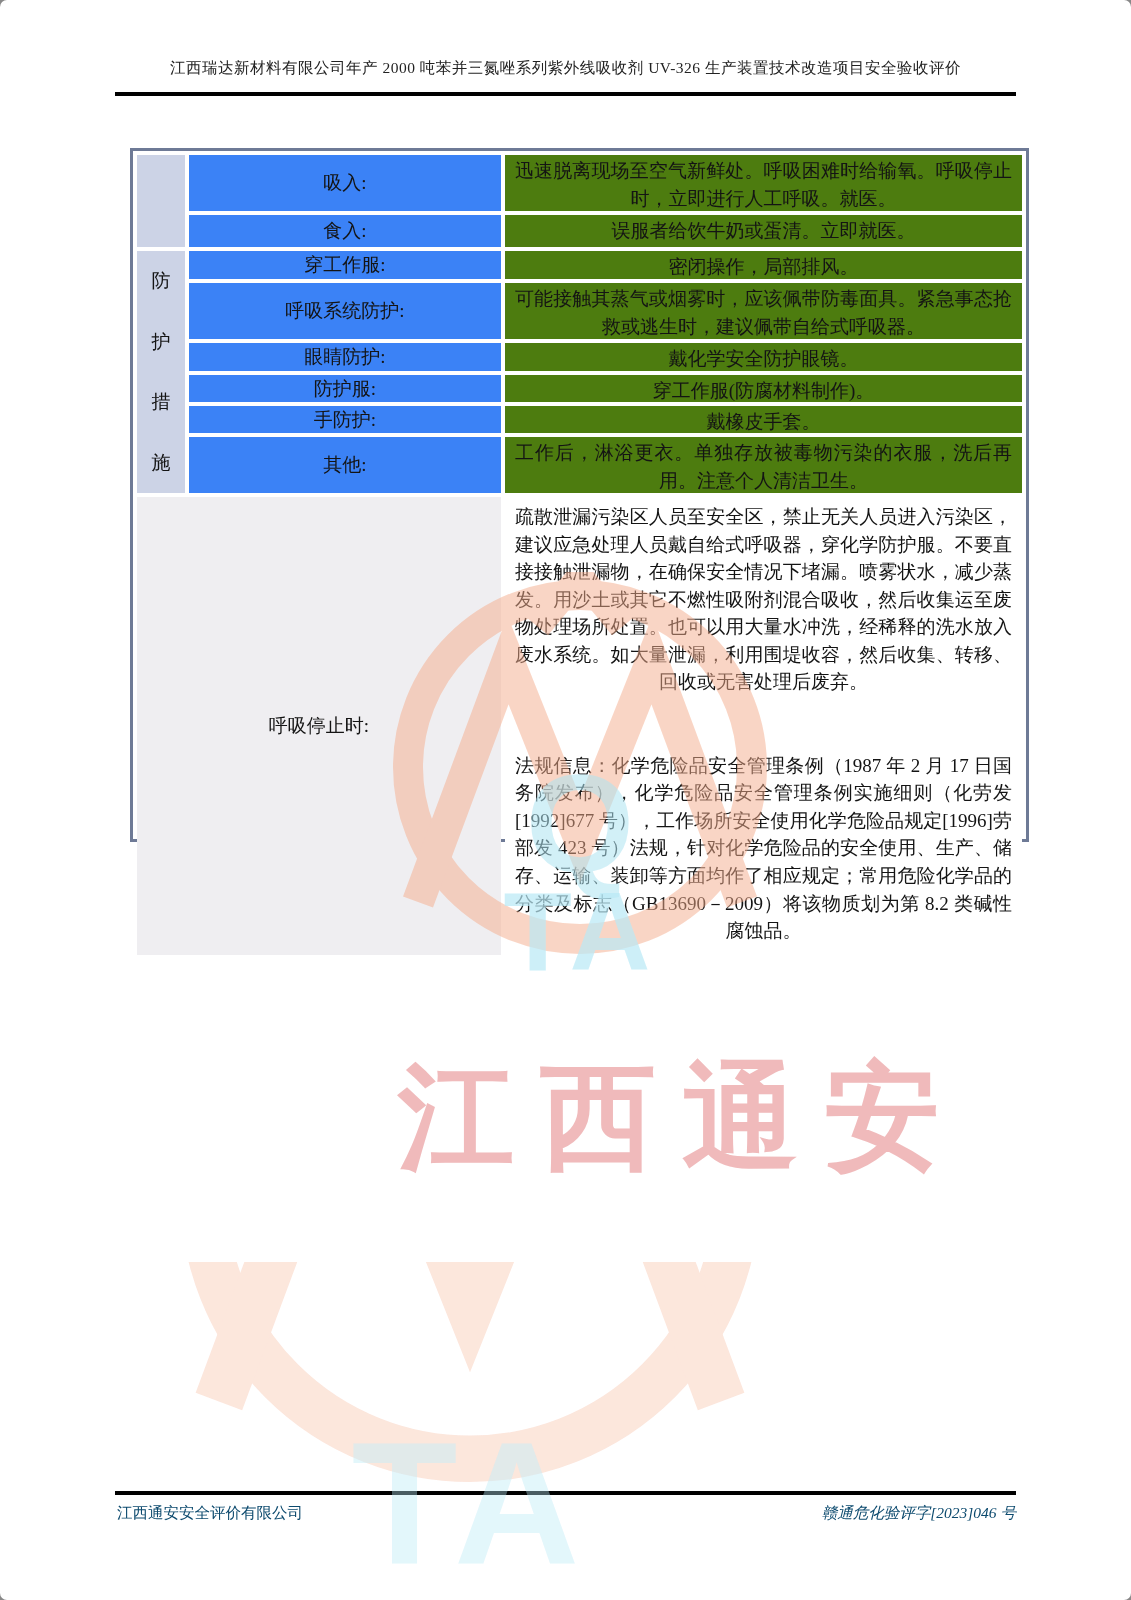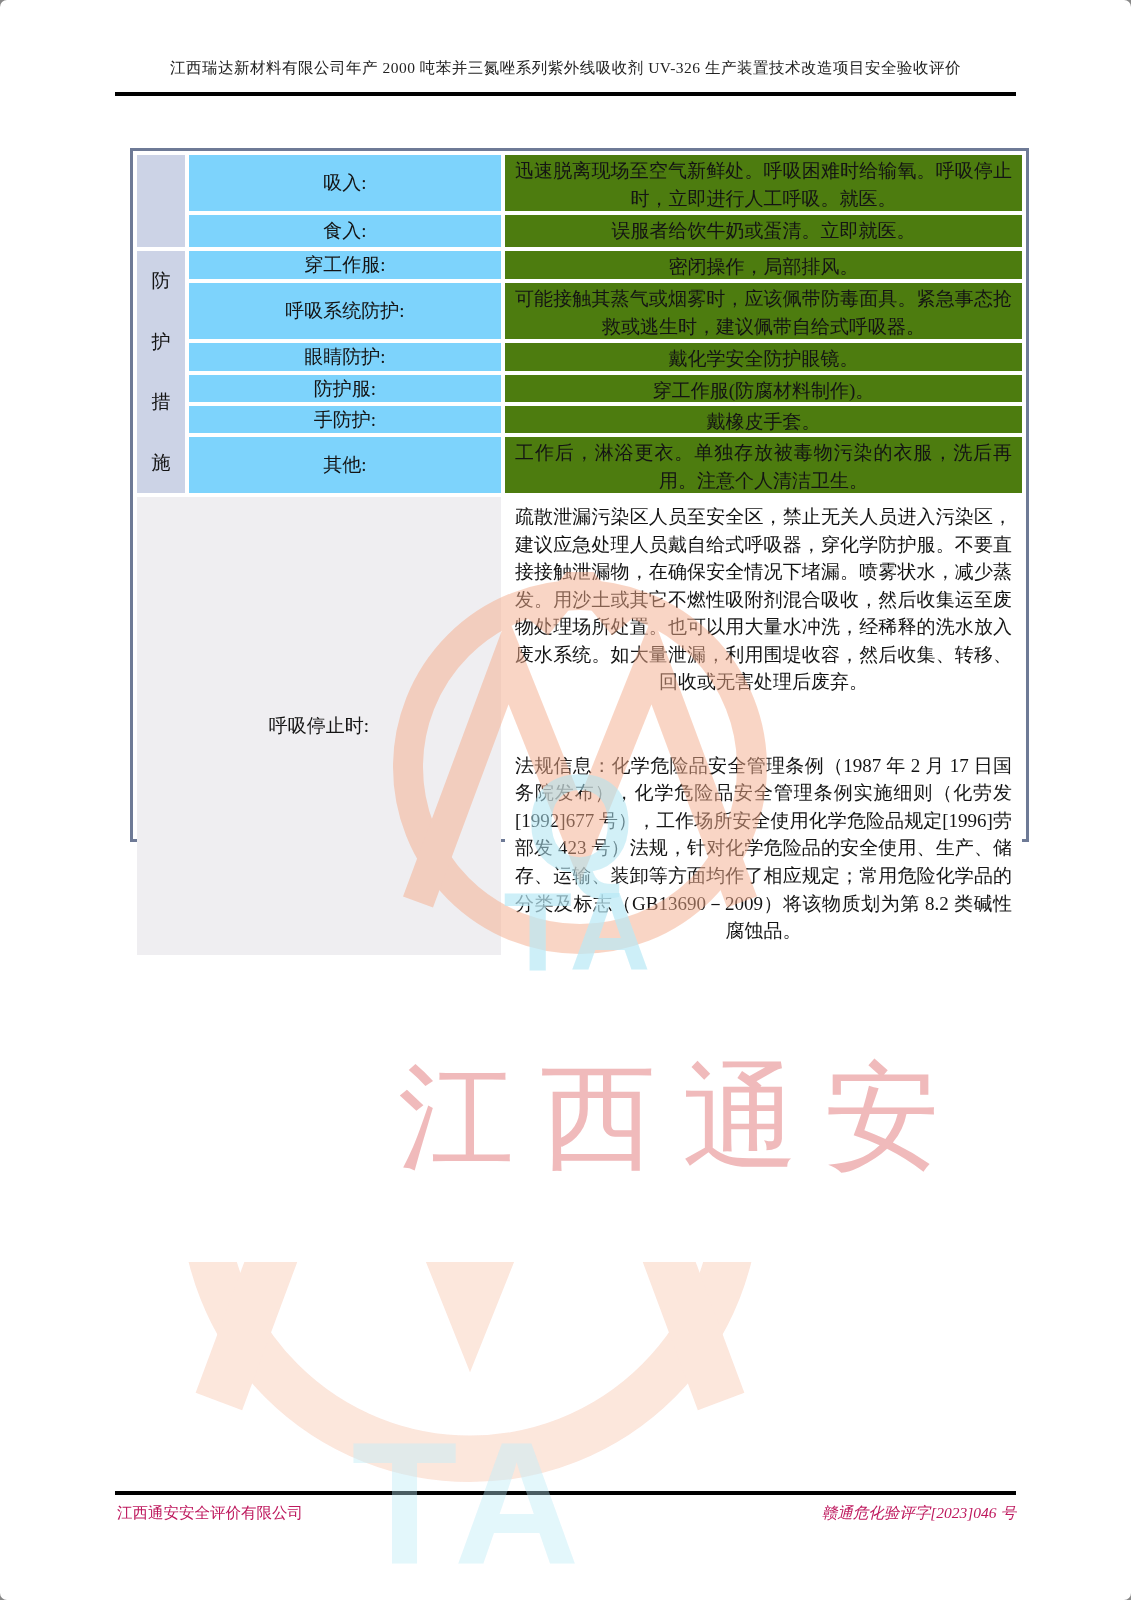--- a/index.html
+++ b/index.html
@@ -20,21 +20,21 @@
     text-align:center;font-size:15.5px;color:#222;letter-spacing:.5px;
   }
   .header-rule{
     position:absolute;left:115px;top:92px;width:901px;height:4px;background:#000;
   }
   .footer-rule{
     position:absolute;left:115px;top:1491px;width:901px;height:4px;background:#000;
   }
   .doc-footer{
     position:absolute;left:115px;top:1503px;width:901px;height:24px;
-    font-size:15.5px;color:#be185d;
+    font-size:15.5px;color:#0c4a6e;
   }
   .doc-footer .f-left{position:absolute;left:2px;top:0;}
   .doc-footer .f-center{position:absolute;left:0;right:0;top:0;text-align:center;}
   .doc-footer .f-right{position:absolute;right:0;top:0;font-style:italic;}
 
   
   .grid-table{
     position:absolute;
     display:grid;
     grid-template-columns:48px 312px 1fr;
@@ -44,21 +44,21 @@
     border:3px solid #6e7a96;
     font-size:19px;
     line-height:1.45;
   }
   .t1{left:130px;top:148px;width:899px;height:694px;
       grid-template-rows:56px 32px 28px 56px 28px 27px 27px 56px 1fr;}
   .cell{display:flex;align-items:center;justify-content:center;}
   .side{grid-column:1;background:#ccd3e6;flex-direction:column;}
   .side span{display:block;}
   .side.spread{justify-content:space-around;}
-  .lbl{grid-column:2;background:#7dd3fc;text-align:center;padding:2px 6px;}
+  .lbl{grid-column:2;background:#3b82f6;text-align:center;padding:2px 6px;}
   .val{grid-column:3;background:#4d7c0f;padding:2px 10px;
        display:block;text-align:justify;text-align-last:center;
        align-content:center;}
   .spill-label{grid-column:1/3;background:#efeef1;display:flex;align-items:center;justify-content:center;}
   .spill-val{grid-column:3;background:#fff;padding:6px 10px 10px 10px;display:block;}
   .spill-val p{margin:0 0 0 0;text-align:justify;text-align-last:center;font-family:Liberation Serif, serif;}
   .spill-val p + p{margin-top:56px;}
 
   
   .section-heading{
@@ -68,21 +68,21 @@
     display:flex;gap:16px;
   }
 
   
   .wm{position:absolute;pointer-events:none;z-index:6;}
   .wm-logo-1{left:360px;top:572px;}
   .wm-logo-2{left:250px;top:1262px;transform:scale(1.55);transform-origin:top center;opacity:.8;}
   .wm-company{
     left:398px;top:1040px;width:650px;
     font-family:"Liberation Sans","DejaVu Sans",sans-serif;
-    font-weight:normal;font-size:116px;letter-spacing:26px;
+    font-weight:bold;font-size:116px;letter-spacing:26px;
     color:rgba(226,118,120,0.5);white-space:nowrap;
   }
   .z-tables{position:relative;z-index:2;}
 </style>
 </head>
 <body>
 
 <div class="page">
 
   <div class="doc-header">江西瑞达新材料有限公司年产 2000 吨苯并三氮唑系列紫外线吸收剂 UV-326 生产装置技术改造项目安全验收评价</div>

